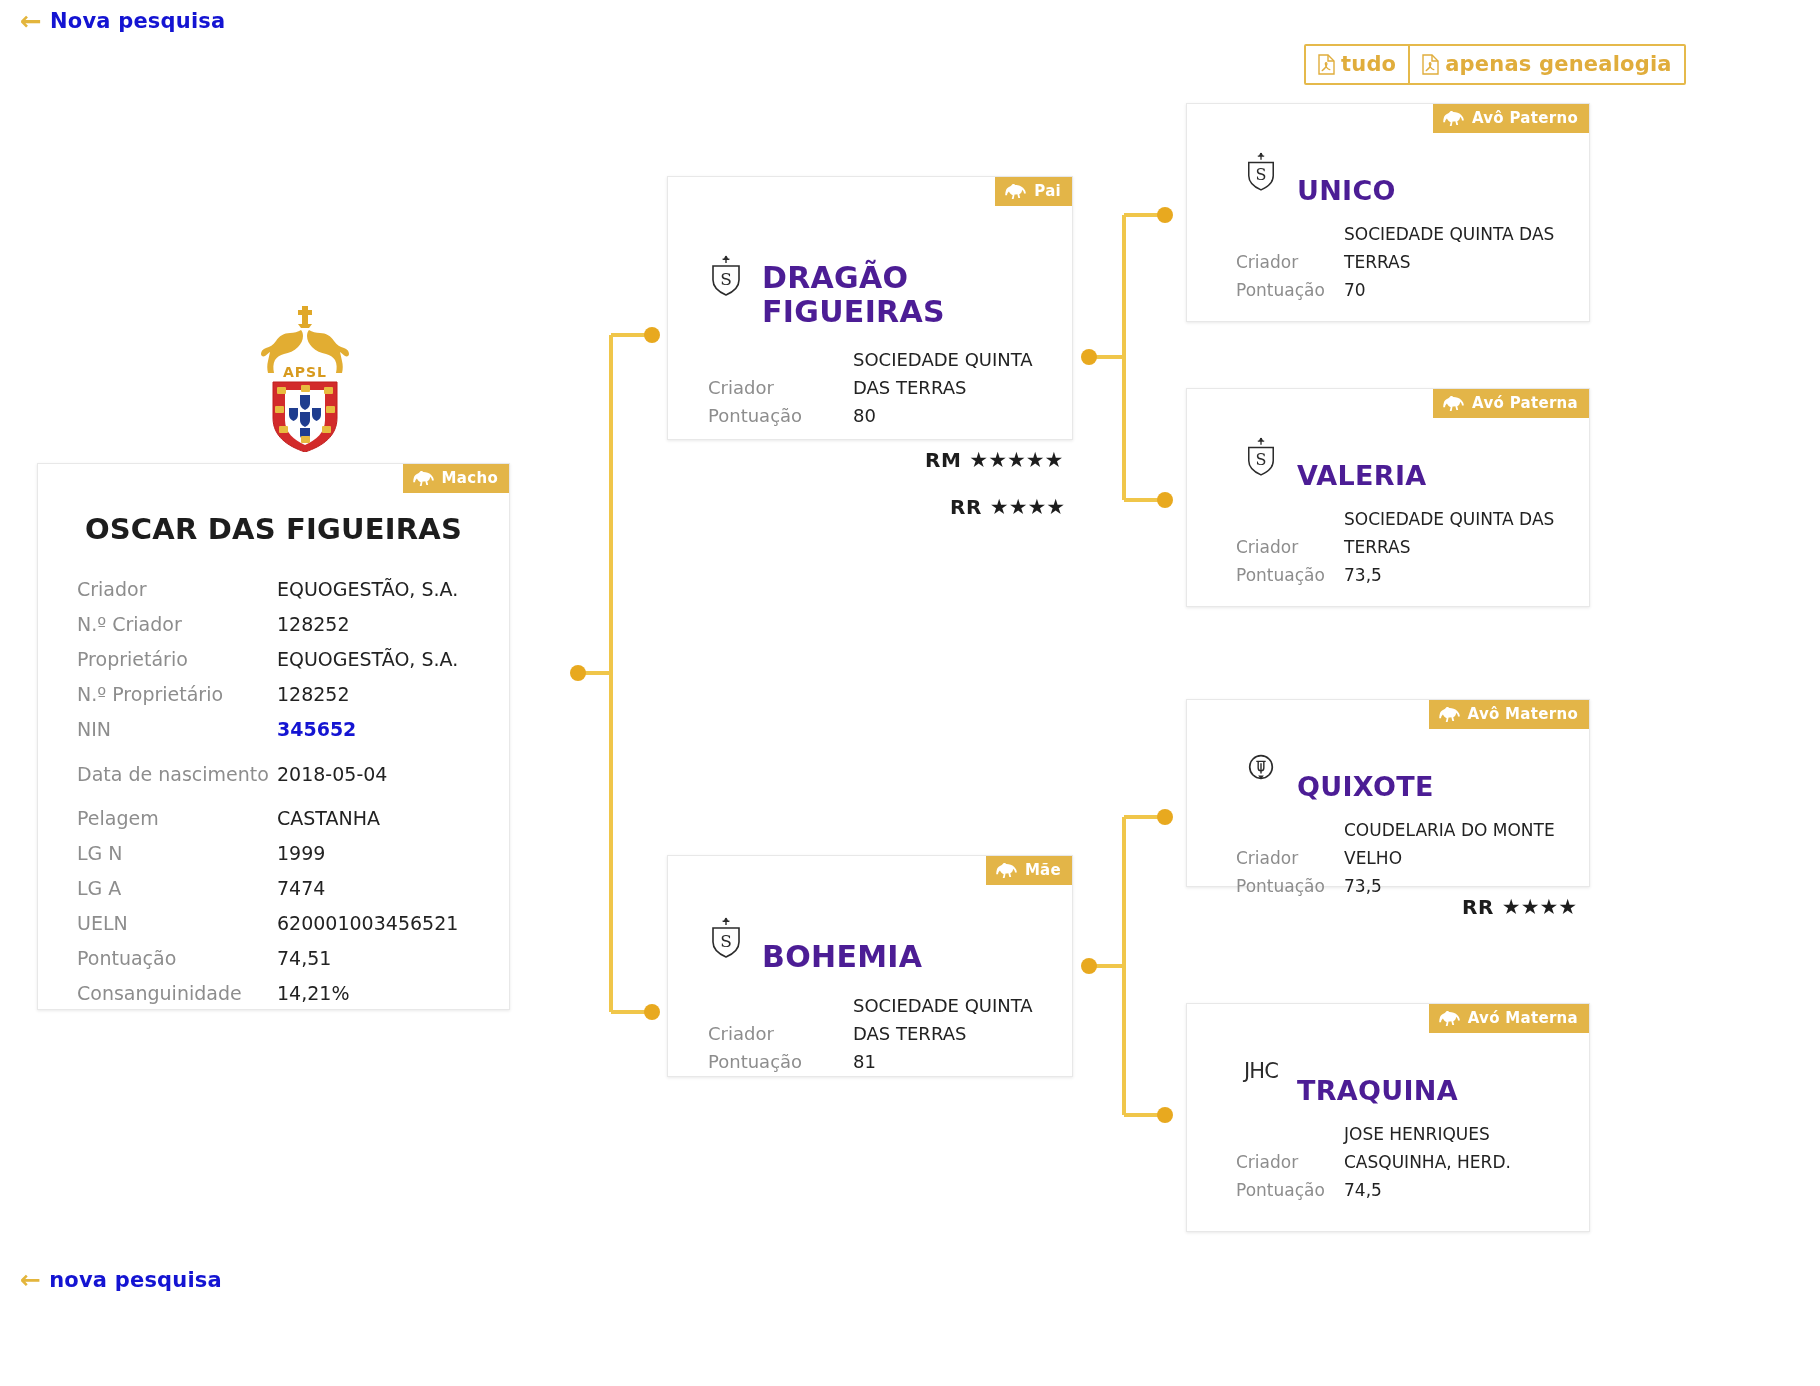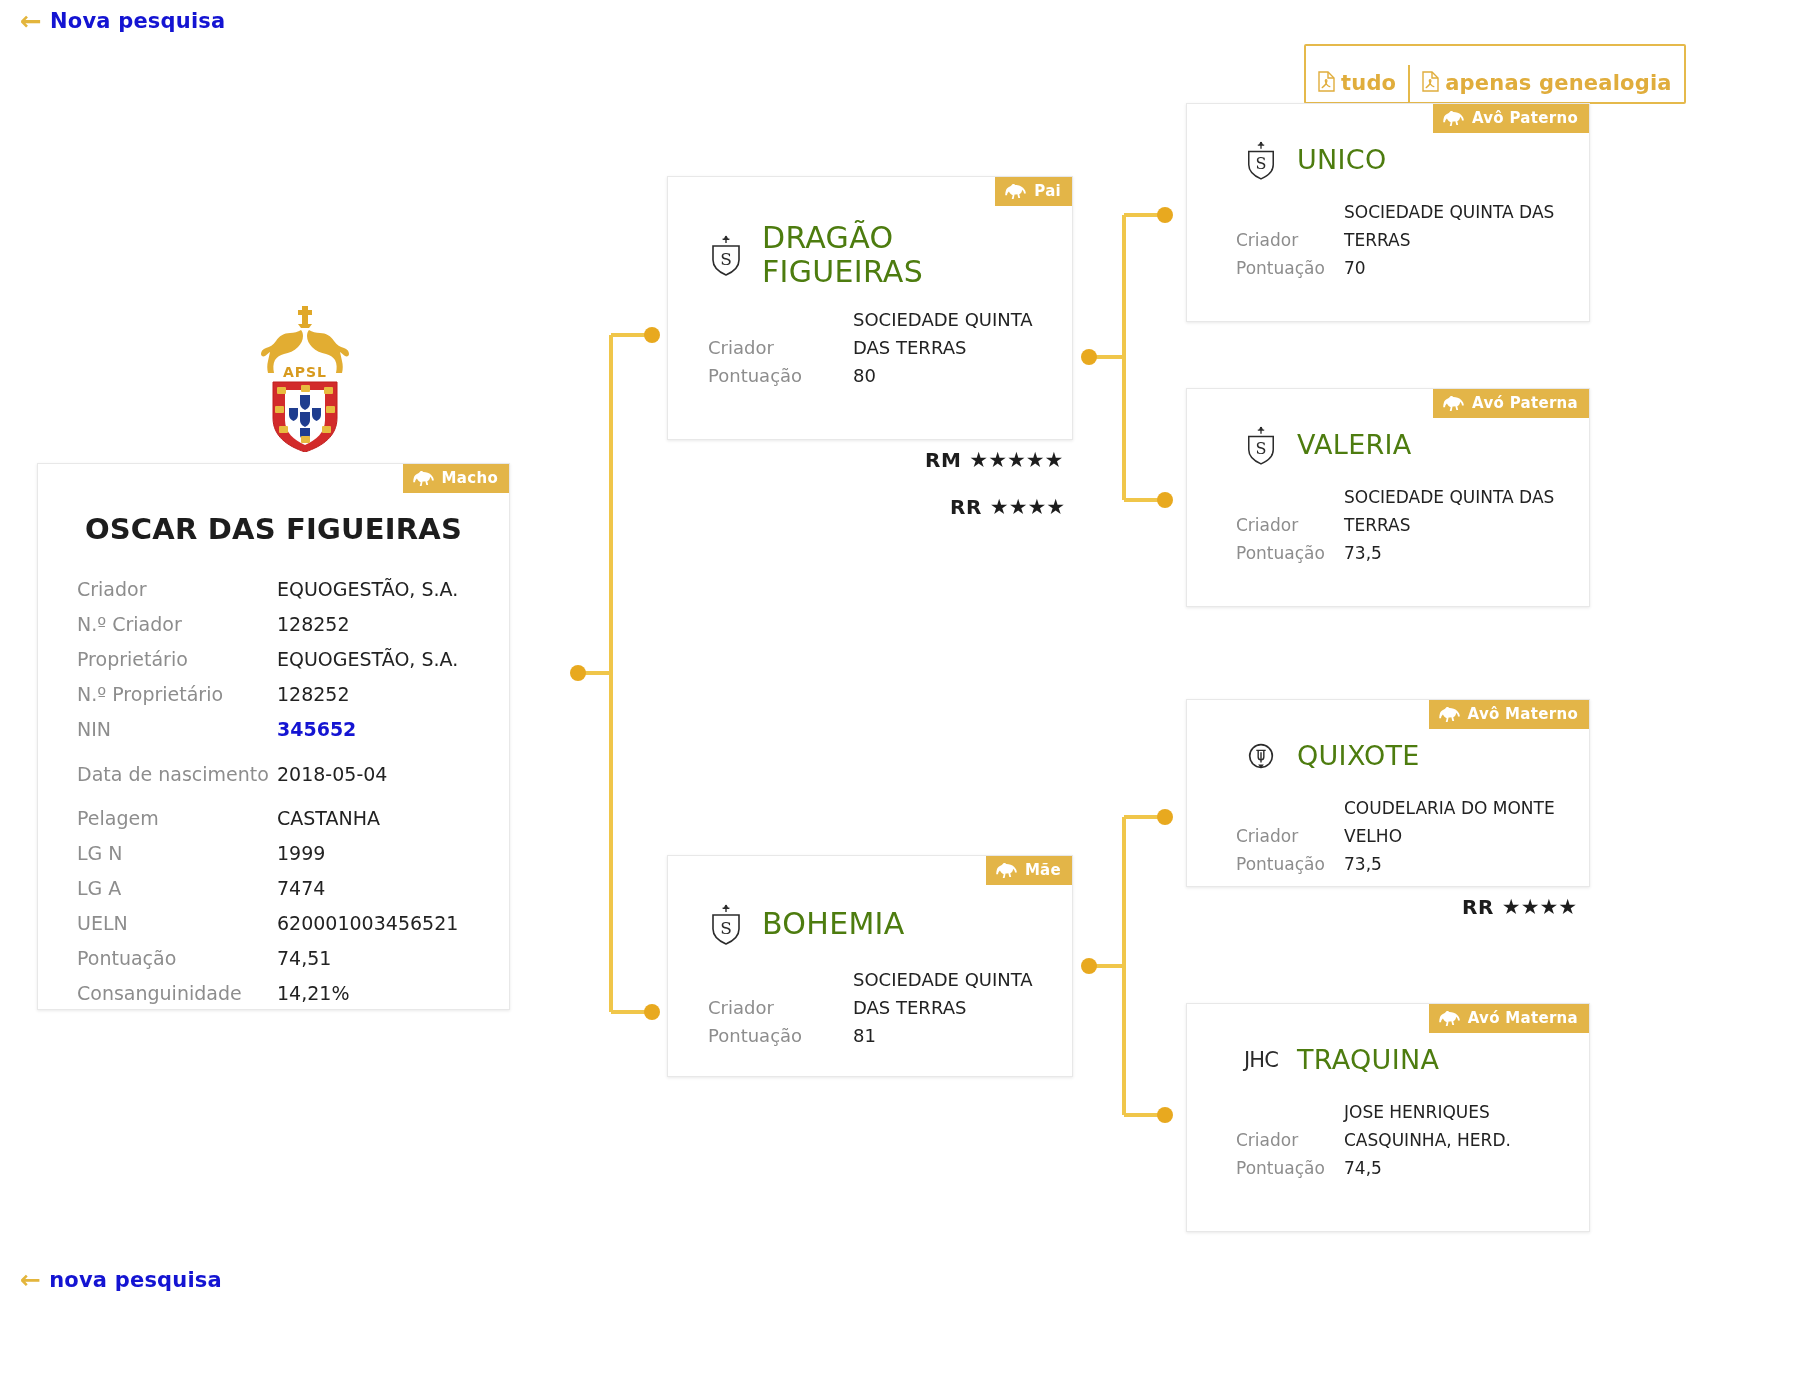--- a/index.html
+++ b/index.html
@@ -33,30 +33,29 @@
   #pdf-group {
     position: absolute;
     left: 1304px; top: 44px;
     display: flex;
     border: 2px solid #e5b94b;
     border-radius: 2px;
     overflow: hidden;
     background: #fff;
   }
   .pdf-btn {
-    display: flex; gap: 6px;
+    display: flex; align-items: center; gap: 6px;
     padding: 6px 12px 7px 12px;
     color: #e0ad3c;
     font-size: 21px;
     font-weight: bold;
     letter-spacing: .2px;
     cursor: pointer;
     background: #fff;
     white-space: nowrap;
-    margin-top: 19px;
   }
   .pdf-btn + .pdf-btn { border-left: 2px solid #e5b94b; }
   .pdf-ico { width: 17px; height: 21px; flex: none; }
 
   
   #crest { position: absolute; left: 253px; top: 300px; width: 104px; height: 152px; }
 
   
   .card {
     position: absolute;
@@ -78,24 +77,25 @@
   }
   .badge .horse { width: 23px; height: 15px; flex: none; }
 
   .card-head {
     display: flex;
     align-items: center;
     gap: 14px;
   }
   .breed-ico { width: 44px; height: 48px; flex: none; display:flex; align-items:center; justify-content:center; }
   .horse-name {
-    color: #4d7c0f;
-    font-weight: normal;
+    color: #4c1d95;
+    font-weight: bold;
     letter-spacing: .3px;
     line-height: 1.12;
+    margin-top: 40px;
   }
   .rows { display: block; }
   .row { display: flex; align-items: flex-end; }
   .row .k { color: #8d8d8d; font-weight: 400; }
   .row .v { color: #222222; }
 
   
   #card-subject {
     left: 37px; top: 463px;
     width: 473px; height: 547px;

